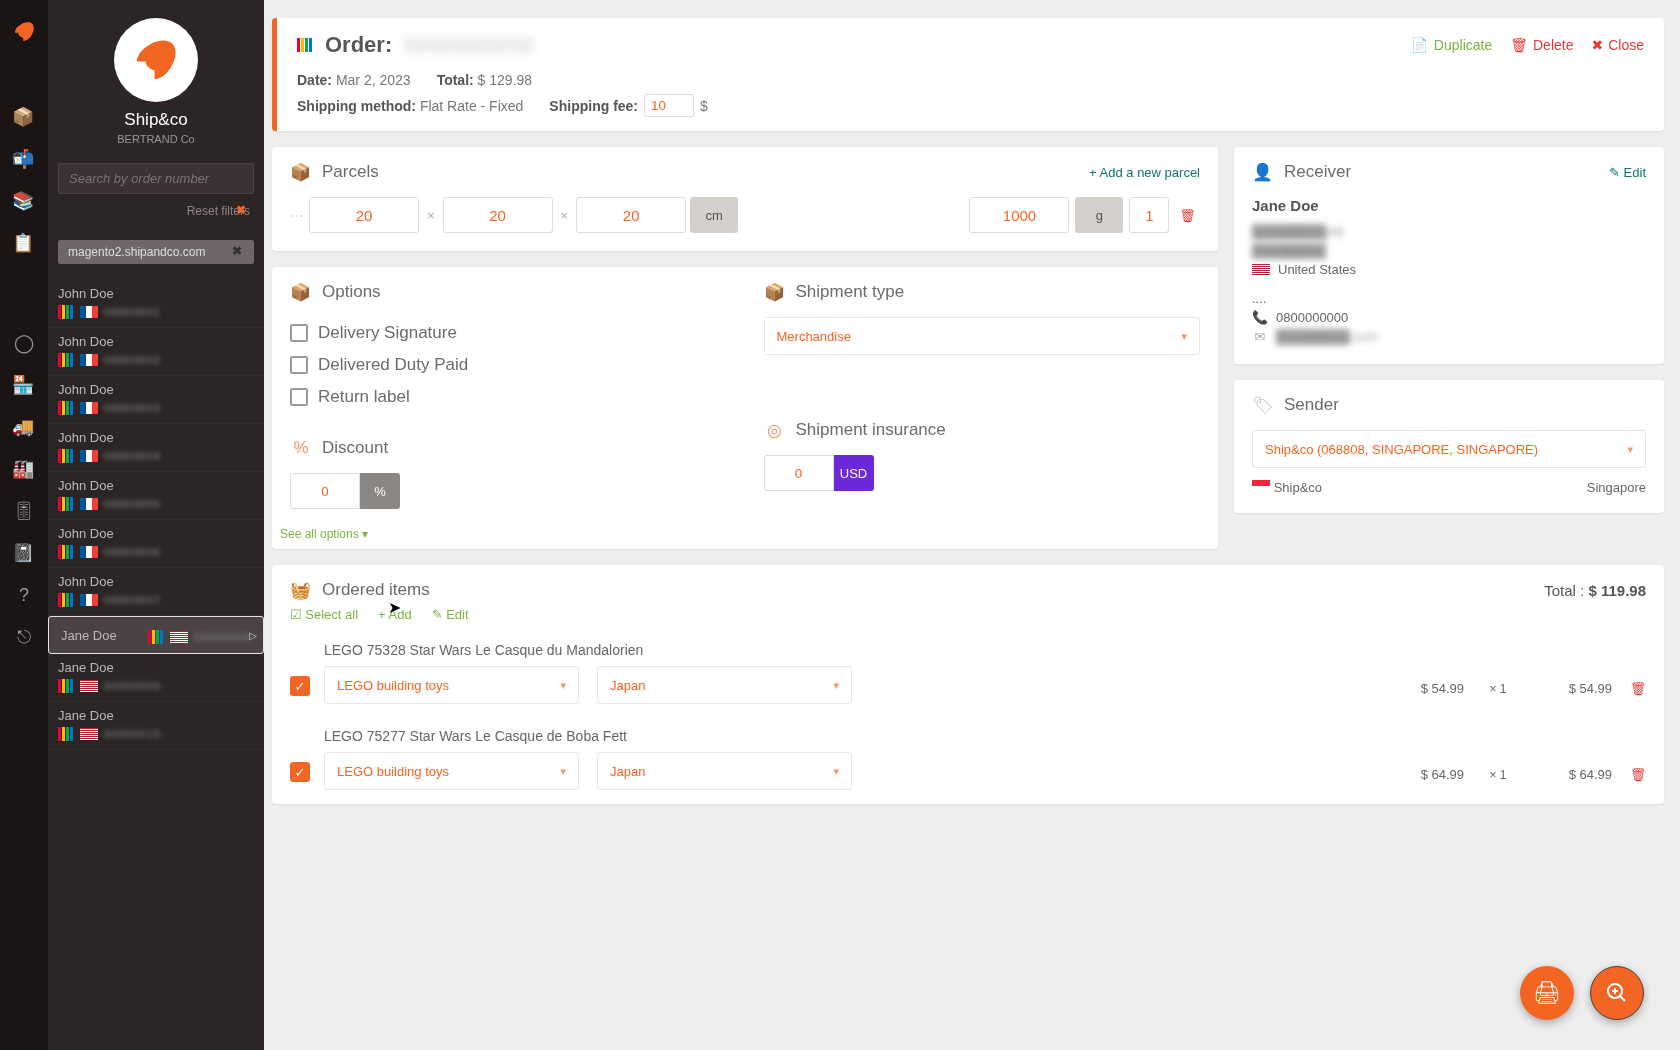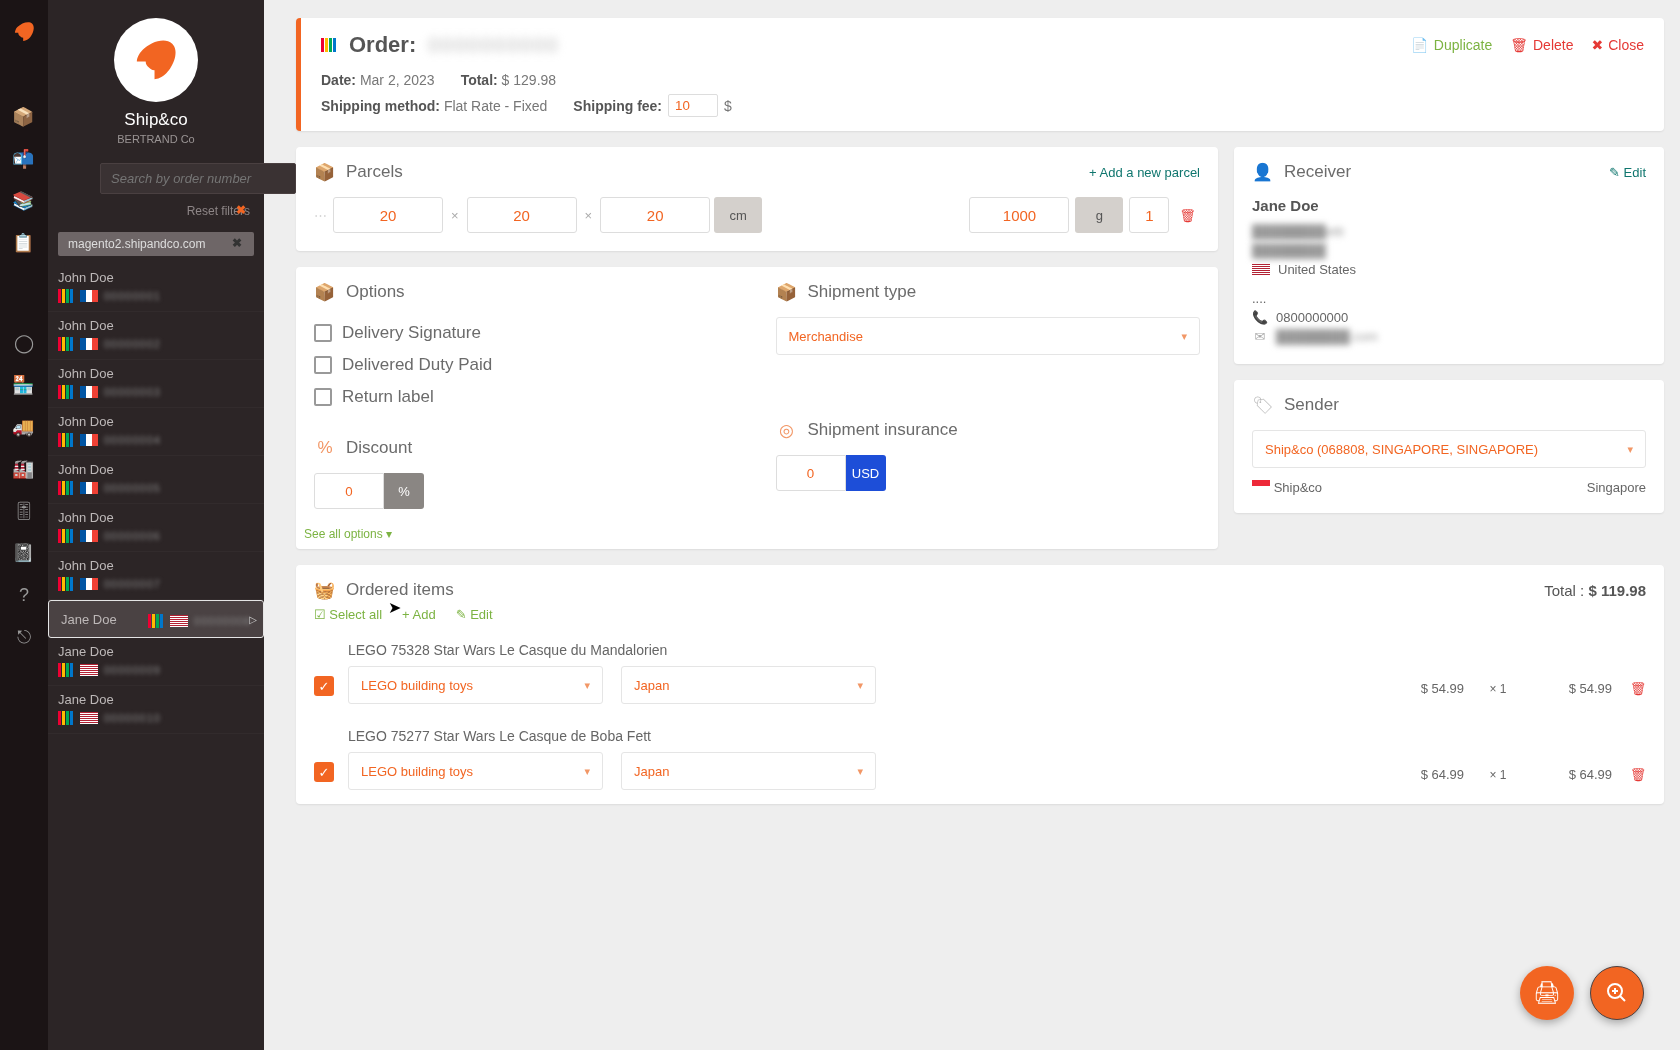--- a/index.html
+++ b/index.html
@@ -13,44 +13,44 @@
   .rail .gap { flex:0 0 20px;}
   
   
   .sidebar { position:absolute; left:48px; top:0; width:216px; height:1050px; background:#2c2526;}
   .brand { text-align:center; padding:18px 10px 10px;}
   .brand-logo { width:84px; height:84px; border-radius:50%; background:#fff; margin:0 auto 8px; display:flex; align-items:center; justify-content:center;}
   .brand-logo svg { width:50px; height:50px; color:#f26522; transform:rotate(45deg);}
   .brand-name { color:#fff; font-size:17px; font-weight:500;}
   .brand-sub { color:#9a9494; font-size:11px; margin-top:3px;}
   .search-wrap { padding:8px 10px 4px;}
-  .search { width:100%; background:#3a3233; border:1px solid #4a4041; border-radius:2px; padding:7px 10px; color:#b5afaf; font-style:italic; font-size:13px;margin-left:42px;}
+  .search { width:100%; background:#3a3233; border:1px solid #4a4041; border-radius:2px; padding:7px 10px; color:#b5afaf; font-style:italic; font-size:13px;}
   .reset { padding:6px 14px; color:#8e8687; font-size:12px; position:relative;text-align:right;}
   .reset .x { position:absolute; right:14px; top:5px; color:#f26522; font-weight:bold; cursor:pointer;}
-  .filter-tag { margin:8px 10px; background:#6e6667; border-radius:2px; padding:5px 10px; color:#ddd; font-size:12px; position:relative;}
+  .filter-tag { margin:16px 10px; background:#6e6667; border-radius:2px; padding:5px 10px; color:#ddd; font-size:12px; position:relative;}
   .filter-tag .x { position:absolute; right:8px; top:4px; color:#333; cursor:pointer; font-weight:bold;}
   .order-list { margin-top:6px;}
   .order-it { padding:6px 10px 8px; border-bottom:1px solid rgba(255,255,255,0.03); cursor:pointer; position:relative;}
   .order-it.sel { background:#4a4243;}
   .order-it .nm { color:#bdb8b8; font-size:13px;}
   .order-it .meta { display:flex; align-items:center; gap:6px; margin-top:4px;}
   .bars { display:inline-flex; height:14px;}
   .bars span { width:3px; height:14px; margin-right:1px; display:inline-block;}
   .b1{background:#e03;} .b2{background:#fb0;} .b3{background:#0a5;} .b4{background:#07c;}
   .flag { width:18px; height:12px; display:inline-block; position:relative; font-size:0;}
   .flag.fr { background:linear-gradient(90deg,#0055a4 33%,#fff 33% 66%,#ef4135 66%);}
   .flag.us { background:linear-gradient(#b22234,#b22234); position:relative; overflow:hidden;}
   .flag.us::before{content:"";position:absolute;left:0;top:0;width:8px;height:6px;background:#3c3b6e;}
   .flag.us::after{content:"";position:absolute;left:0;top:0;right:0;bottom:0;background:repeating-linear-gradient(#b22234 0 1px,#fff 1px 2px);}
   .flag.sg { background:linear-gradient(#ed2939 50%,#fff 50%);}
   .order-it .blur { color:#888; filter:blur(2px); font-size:11px; letter-spacing:1px;}
   .order-it .caret { position:absolute; right:6px; top:50%; transform:translateY(-50%); color:#ccc; font-size:10px;}
   
   
-  .main { position:absolute; left:280px; top:0; right:0; height:917px; padding:18px 16px; overflow:auto;}
+  .main { position:absolute; left:256px; top:0; right:0; height:917px; padding:18px 16px; overflow:auto;}
   .card { background:#fff; border-radius:4px; box-shadow:0 1px 2px rgba(0,0,0,0.08); margin-bottom:16px;}
   .hdr { border-left:5px solid #f26522; padding:14px 20px; position:relative;}
   .hdr-top { display:flex; align-items:center; justify-content:space-between;}
   .hdr-title { display:flex; align-items:center; gap:12px; font-size:22px; color:#555;}
   .hdr-title b{color:#555;}
   .hdr-title .blur { filter:blur(4px); color:#bbb; font-size:20px; letter-spacing:2px;}
   .hdr-actions { display:flex; gap:18px; font-size:14px;}
   .act { cursor:pointer; display:flex; align-items:center; gap:5px;}
   .act.dup{color:#7cb342;} .act.del{color:#e53935;} .act.cls{color:#e53935;}
   .hdr-meta { margin-top:14px; color:#777; font-size:14px; display:flex; gap:26px; flex-wrap:wrap; align-items:center;}
@@ -83,21 +83,21 @@
   .opts-card { display:flex;}
   .opts-l, .opts-r { flex:1; padding:0 18px 10px;}
   .opts-r{border-left:1px solid rgba(0,0,0,0);}
   .chk-row{ display:flex; align-items:center; gap:10px; padding:6px 0; color:#6b6b6b; font-size:17px;}
   .chk { width:18px; height:18px; border:2px solid #999; border-radius:2px;}
   .sel{ width:100%; border:1px solid #e5e5e5; border-radius:3px; height:38px; display:flex; align-items:center; padding:0 12px; color:#f26522; justify-content:space-between; cursor:pointer; font-size:13px;}
   .chev{ color:#f29766; font-size:11px;}
   .disc-row{display:flex;}
   .disc-i{ border:1px solid #ddd; height:36px; width:70px; text-align:center; color:#f26522; border-radius:3px 0 0 3px;}
   .disc-u{ background:#8a8683; color:#fff; height:36px; width:40px; display:flex; align-items:center; justify-content:center; border-radius:0 3px 3px 0; font-size:13px;}
-  .disc-u.cur{background:#1d4ed8;}
+  .disc-u.cur{background:#6d28d9;}
   .see-all{ text-align:left; color:#7cb342; font-size:12px; padding:8px; cursor:pointer;}
   
   .rec-body{ padding:0 18px 18px;}
   .rec-name{ font-size:15px; color:#555; font-weight:600; margin-bottom:8px;}
   .rec-line{ color:#666; font-size:13px; padding:2px 0; display:flex; align-items:center; gap:8px;}
   .rec-line .blur{filter:blur(3px); color:#999;}
   .ico-sm{color:#aaa; width:16px; text-align:center;}
   
   .snd-body{padding:0 18px 18px;}
   .snd-bot{ display:flex; align-items:center; justify-content:space-between; padding-top:12px; color:#666;}

